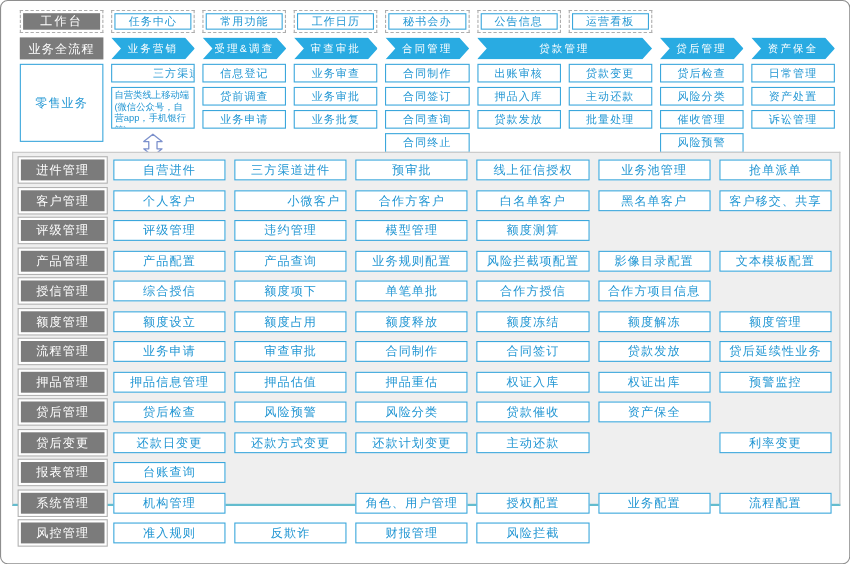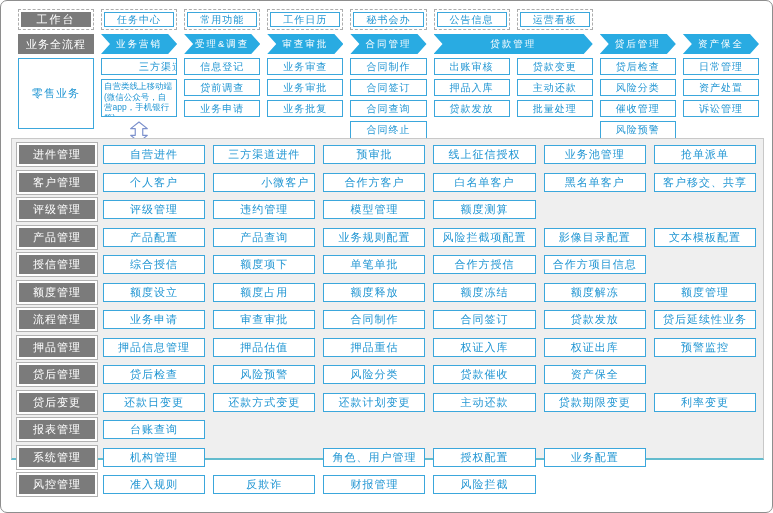--- a/index.html
+++ b/index.html
@@ -177,29 +177,29 @@
         <div class="chip mod-chip" style="grid-area: 9 / 2;">贷后检查</div>
         <div class="chip mod-chip" style="grid-area: 9 / 3;">风险预警</div>
         <div class="chip mod-chip" style="grid-area: 9 / 4;">风险分类</div>
         <div class="chip mod-chip" style="grid-area: 9 / 5;">贷款催收</div>
         <div class="chip mod-chip" style="grid-area: 9 / 6;">资产保全</div>
         <div class="row-head" style="grid-area: 10 / 1;">贷后变更</div>
         <div class="chip mod-chip" style="grid-area: 10 / 2;">还款日变更</div>
         <div class="chip mod-chip" style="grid-area: 10 / 3;">还款方式变更</div>
         <div class="chip mod-chip" style="grid-area: 10 / 4;">还款计划变更</div>
         <div class="chip mod-chip" style="grid-area: 10 / 5;">主动还款</div>
-        <div class="chip mod-chip" style="grid-area: 10 / 6;">贷款期限变更</div>
         <div class="chip mod-chip" style="grid-area: 10 / 7;">利率变更</div>
         <div class="row-head" style="grid-area: 11 / 1;">报表管理</div>
         <div class="chip mod-chip" style="grid-area: 11 / 2;">台账查询</div>
         <div class="row-head" style="grid-area: 12 / 1;">系统管理</div>
         <div class="chip mod-chip" style="grid-area: 12 / 2;">机构管理</div>
         <div class="chip mod-chip" style="grid-area: 12 / 4;">角色、用户管理</div>
         <div class="chip mod-chip" style="grid-area: 12 / 5;">授权配置</div>
         <div class="chip mod-chip" style="grid-area: 12 / 6;">业务配置</div>
+        <div class="chip mod-chip" style="grid-area: 12 / 7;">流程配置</div>
         <div class="row-head" style="grid-area: 13 / 1;">风控管理</div>
         <div class="chip mod-chip" style="grid-area: 13 / 2;">准入规则</div>
         <div class="chip mod-chip" style="grid-area: 13 / 3;">反欺诈</div>
         <div class="chip mod-chip" style="grid-area: 13 / 4;">财报管理</div>
         <div class="chip mod-chip" style="grid-area: 13 / 5;">风险拦截</div>
       </div>
   </div>
 
 </div>
 

